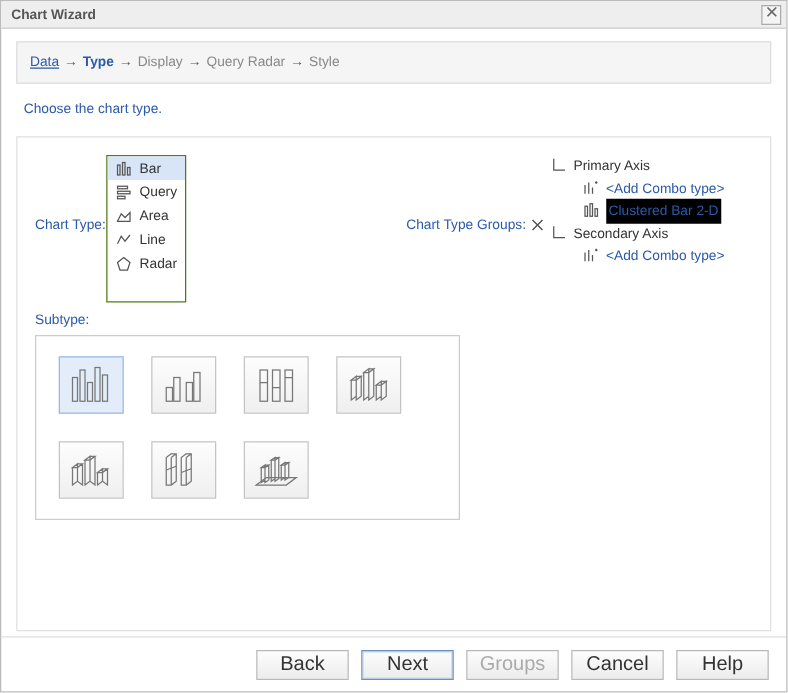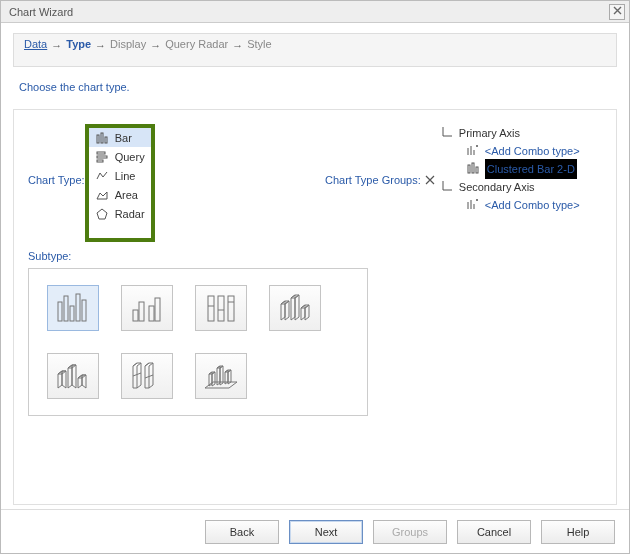--- a/index.html
+++ b/index.html
@@ -17,40 +17,40 @@
   }
   .titlebar {
     height: 22px;
     background: #eee;
     border-bottom: 1px solid #ccc;
     display: flex;
     align-items: center;
     justify-content: space-between;
     padding: 0 4px 0 8px;
     color: #555;
-    font-weight: normal;
+    font-weight: bold;
     text-align: right;
   }
   .close-btn {
     width: 16px; height: 16px;
     border: 1px solid #aaa;
     background: #f4f4f4;
     font-size: 10px;
     text-align: center;
     line-height: 14px;
     color: #666;
     cursor: pointer;
   }
   .breadcrumb-bar {
     margin: 10px 12px 0 12px;
     border: 1px solid #ddd;
     background: #f5f5f5;
     height: 34px;
     display: flex;
-    align-items: flex-end;
+    align-items: center;
     padding: 16px 10px;
     gap: 4px;
   }
   .breadcrumb-bar .link { color: #2a5aa8; text-decoration: underline; cursor: pointer; }
   .breadcrumb-bar .current { color: #2a5aa8; font-weight: bold; }
   .breadcrumb-bar .upcoming { color: #888; }
   .breadcrumb-bar .arrow { color: #555; font-size: 11px; }
   .instruction {
     margin: 14px 18px 10px 18px;
     color: #2a5aa8;
@@ -66,21 +66,21 @@
   }
   .columns {
     display: flex;
     gap: 20px;
   }
   .col { display: flex; flex-direction: row; align-items: center; }
   .col.left { flex: 1 1 50%; }
   .col.right { flex: 1 1 50%; }
   .label { color: #2a5aa8; margin-bottom: 6px; display: flex; justify-content: space-between; align-items:center; }
   .listbox {
-    border: 4px solid #4d7c0f;
+    border: 1px solid #4d7c0f;
     height: 118px;
     overflow-y: scroll;
     background: #fff;
   }
   .list-item {
     display: flex;
     align-items: center;
     gap: 6px;
     height: 19px;
     padding: 0 6px;
@@ -133,21 +133,21 @@
     gap: 10px;
     padding: 0 14px;
   }
   .btn {
     min-width: 74px;
     height: 24px;
     border: 1px solid #b8b8b8;
     background: linear-gradient(#fdfdfd,#ececec);
     color: #333;
     cursor: pointer;
-    font-size: 11px;
+    font-size: 16px;
     text-align: center;
   }
   .btn.default {
     border: 1px solid #6a8fc4;
     box-shadow: 0 0 0 1px #c7d8ee inset;
   }
   .btn[disabled] {
     color: #aaa;
     cursor: default;
   }
@@ -202,32 +202,32 @@
                 <rect x="1" y="1" width="8" height="2" fill="none" stroke="#555"></rect>
                 <rect x="1" y="5" width="10" height="2" fill="none" stroke="#555"></rect>
                 <rect x="1" y="9" width="6" height="2" fill="none" stroke="#555"></rect>
               </svg>
           </span>
           <span>Query</span>
         </div>
         <div class="list-item">
           <span class="icon">
             <svg width="12" height="12" viewBox="0 0 12 12">
+                <path d="M1 10 L4 4 L7 7 L11 3 L11 10 Z" fill="none" stroke="#555"></path>
+              </svg>
+          </span>
+          <span>Area</span>
+        </div>
+        <div class="list-item">
+          <span class="icon">
+            <svg width="12" height="12" viewBox="0 0 12 12">
                 <path d="M1 9 L4 3 L7 7 L11 2" stroke="#555" fill="none"></path>
               </svg>
           </span>
           <span>Line</span>
-        </div>
-        <div class="list-item">
-          <span class="icon">
-            <svg width="12" height="12" viewBox="0 0 12 12">
-                <path d="M1 10 L4 4 L7 7 L11 3 L11 10 Z" fill="none" stroke="#555"></path>
-              </svg>
-          </span>
-          <span>Area</span>
         </div>
         <div class="list-item">
           <span class="icon">
             <svg width="12" height="12" viewBox="0 0 12 12">
                 <path d="M6 1 L11 5 L9 11 L3 11 L1 5 Z" fill="none" stroke="#555"></path>
               </svg>
           </span>
           <span>Radar</span>
         </div>
         <div class="list-item">

